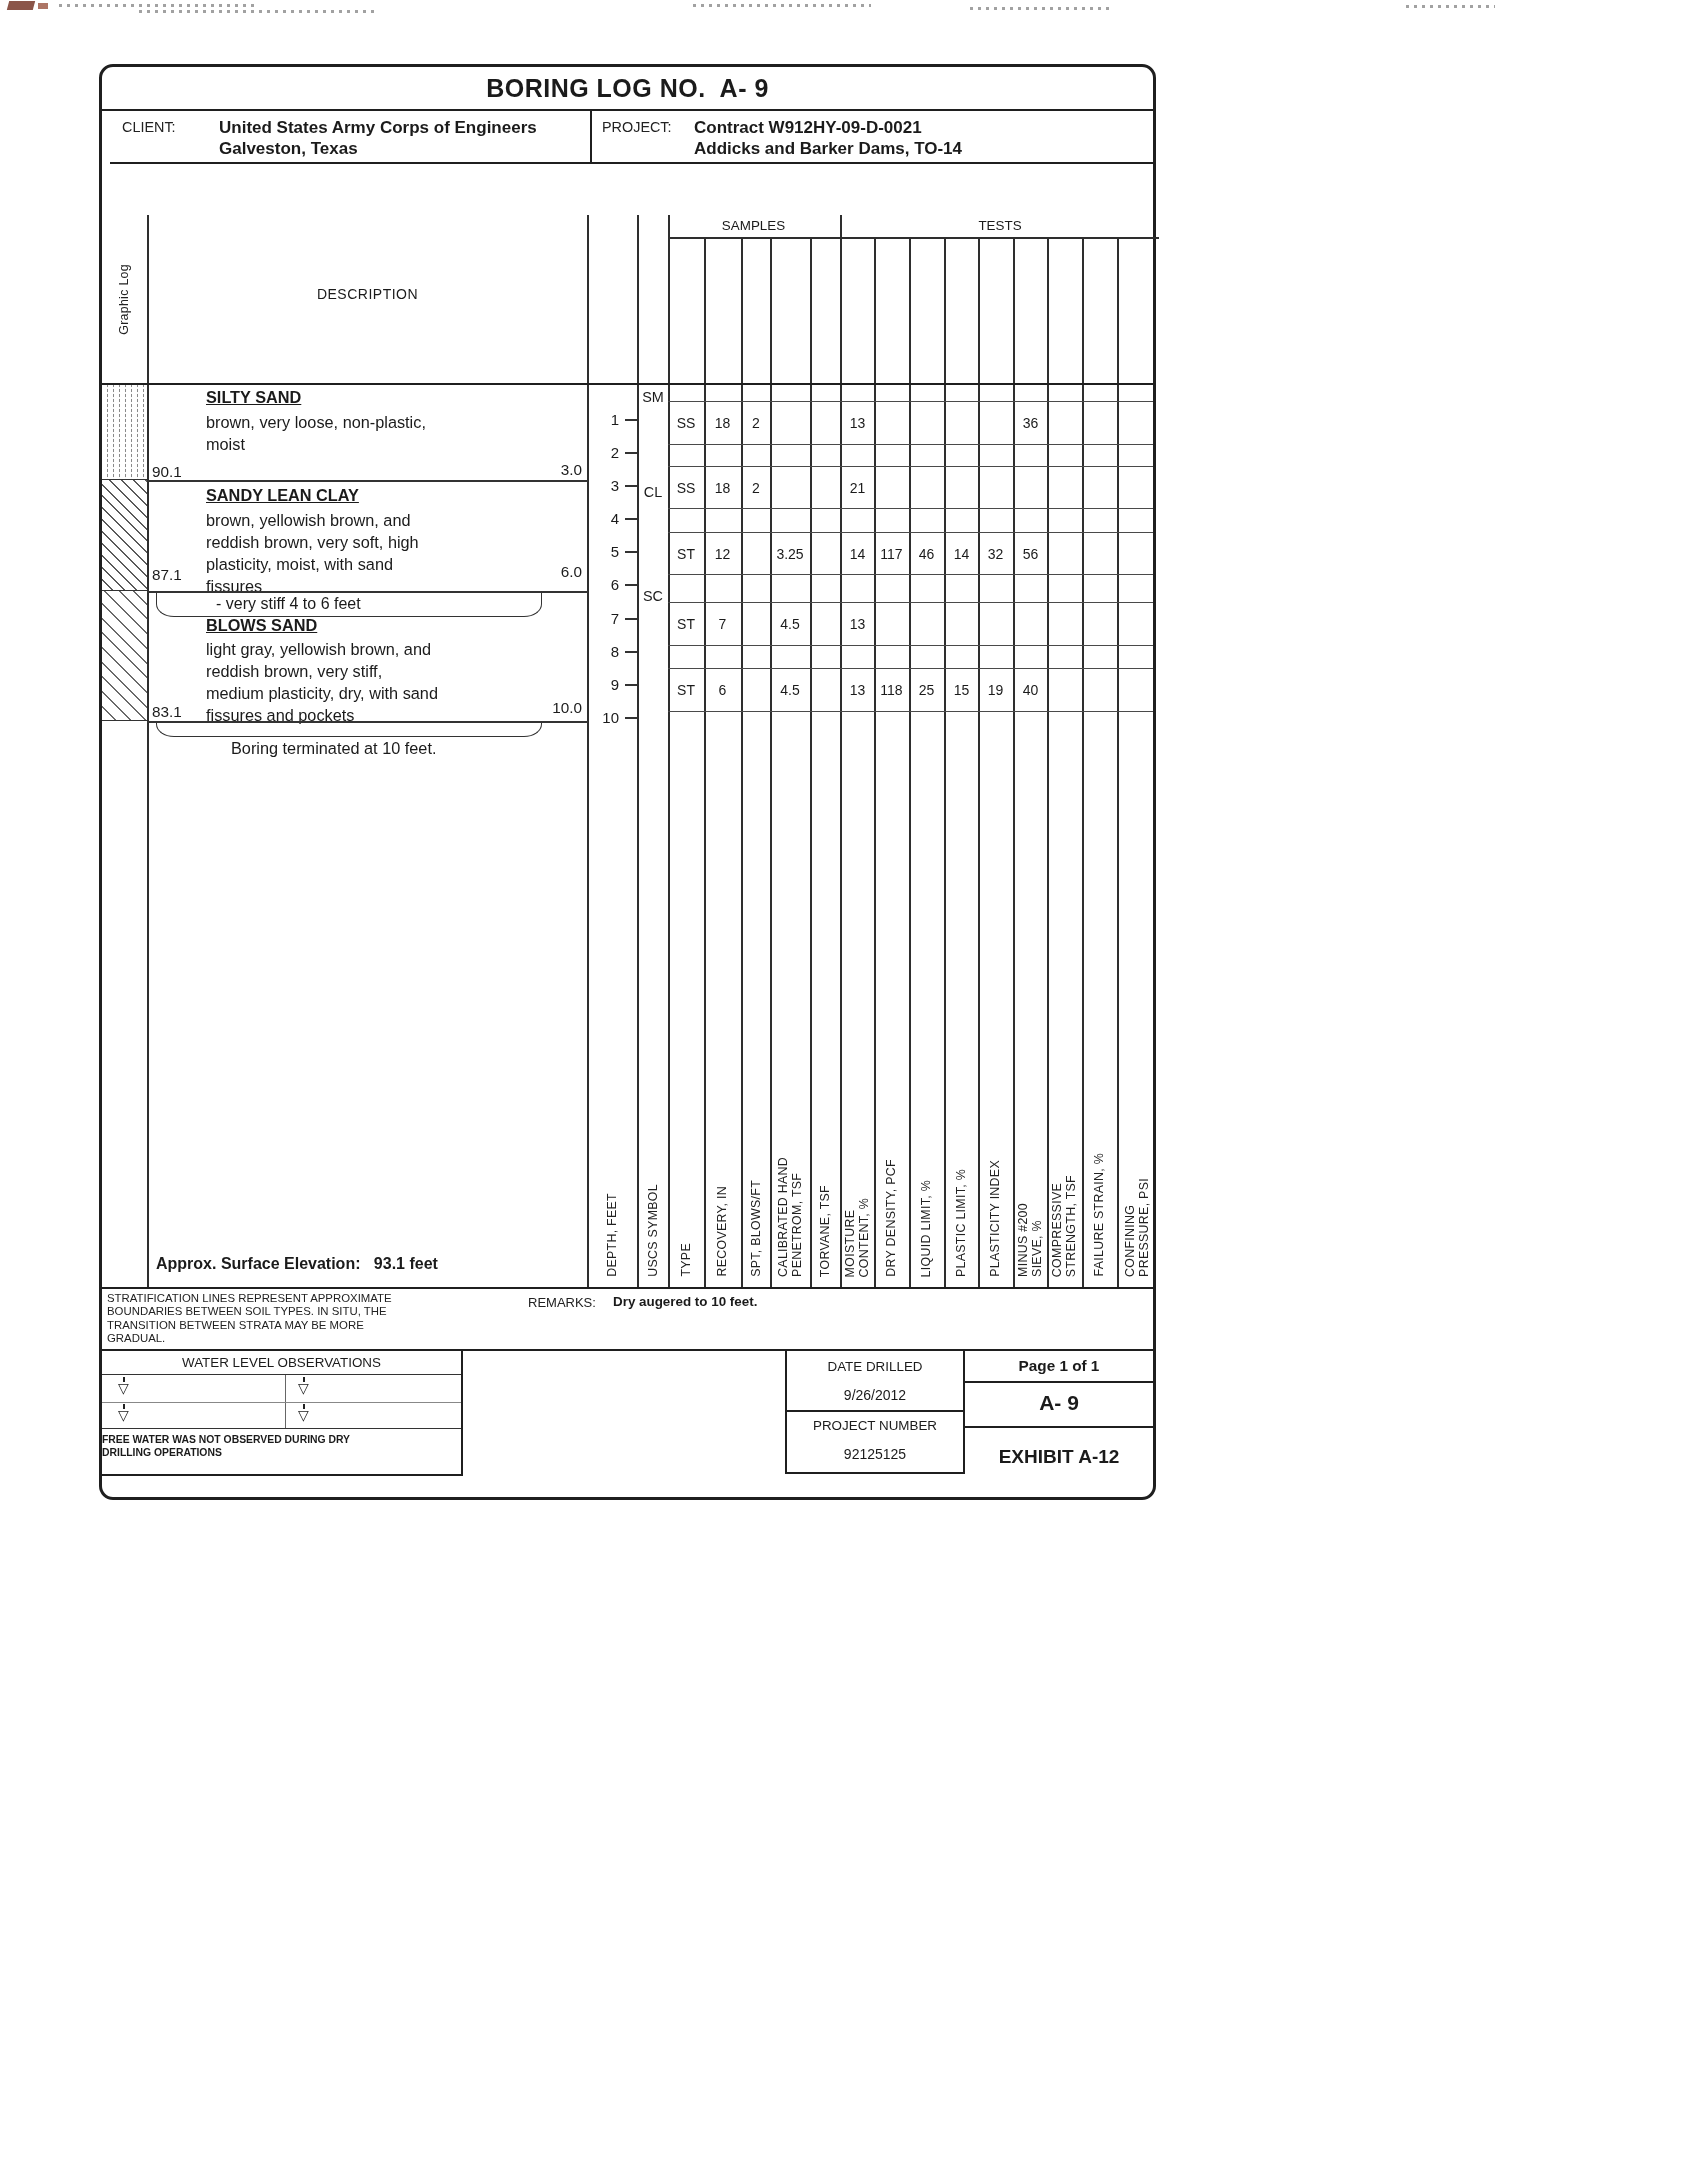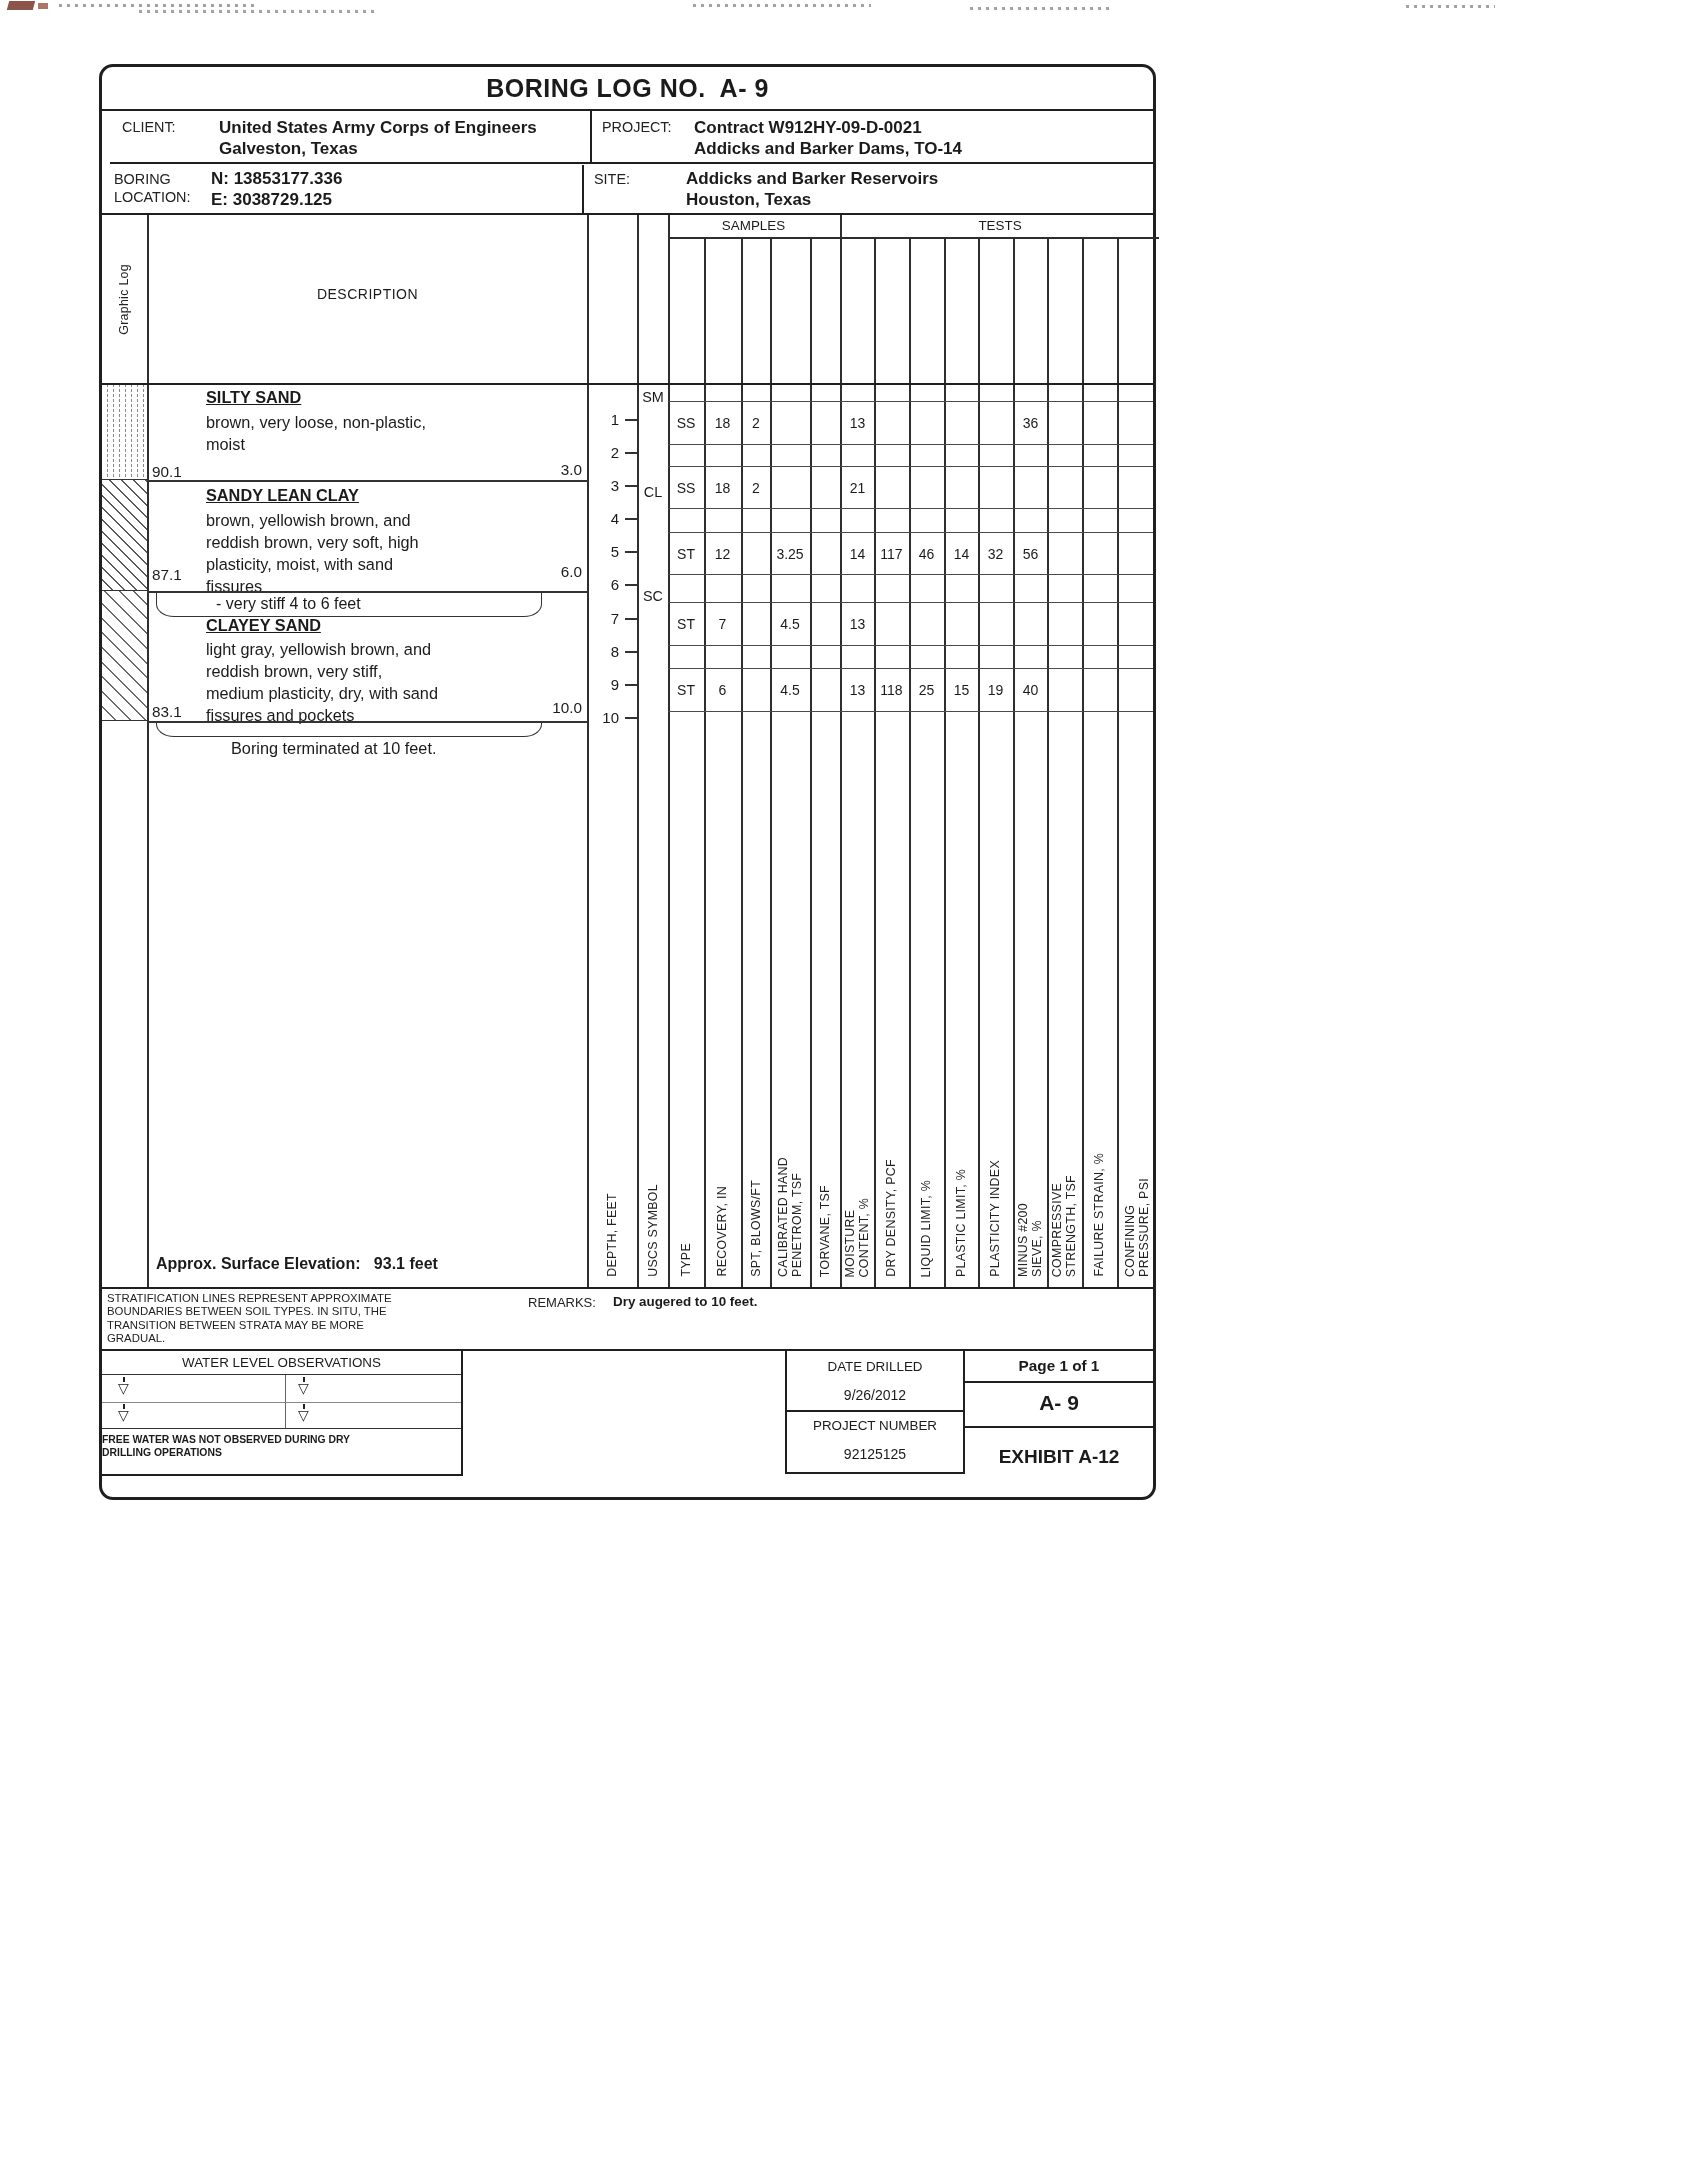--- a/index.html
+++ b/index.html
@@ -110,30 +110,20 @@
     <div class="hrow">
       <span class="hlabel" style="left:12px;top:8px">CLIENT:</span>
       <div class="hval ml" style="left:109px;top:6px">United States Army Corps of Engineers
 Galveston, Texas</div>
       <div class="vdiv"></div>
       <span class="hlabel" style="left:492px;top:8px">PROJECT:</span>
       <div class="hval ml" style="left:584px;top:6px">Contract W912HY-09-D-0021
 Addicks and Barker Dams, TO-14</div>
     </div>
 
-    <div class="hrow2">
-      <div class="hlabel ml" style="left:12px;top:5px;line-height:18px">BORING
-LOCATION:</div>
-      <div class="hval ml" style="left:109px;top:3px">N: 13853177.336
-E: 3038729.125</div>
-      <div class="vdiv"></div>
-      <span class="hlabel" style="left:492px;top:6px">SITE:</span>
-      <div class="hval ml" style="left:584px;top:3px">Addicks and Barker Reservoirs
-Houston, Texas</div>
-    </div>
 
     <div class="logarea">
 
       <div>
         <div class="vl" style="left:45px"></div>
         <div class="vl" style="left:485px"></div>
         <div class="vl" style="left:535px"></div>
         <div class="vl" style="left:566px"></div>
         <div class="vl" style="left:738px"></div>
         <div class="vl p" style="left:602px"></div>
@@ -275,21 +265,21 @@
 plasticity, moist, with sand
 fissures</div>
         <div class="selev" style="left:50px;top:351px">87.1</div>
         <div class="sdepth" style="top:348px">6.0</div>
         <div class="bline" style="top:376px"></div>
         <div class="ubrak" style="top:376px;height:26px"></div>
         <div class="snote" style="left:114px;top:380px">- very stiff 4 to 6 feet</div>
       </div>
 
       <div>
-        <div class="sname" style="left:104px;top:401px">CLAYEY SAND</div>
+        <div class="sname" style="left:104px;top:401px">BLOWS SAND</div>
         <div class="sdesc" style="left:104px;top:423px">light gray, yellowish brown, and
 reddish brown, very stiff,
 medium plasticity, dry, with sand
 fissures and pockets</div>
         <div class="selev" style="left:50px;top:488px">83.1</div>
         <div class="sdepth" style="top:484px">10.0</div>
         <div class="bline" style="top:506px"></div>
         <div class="ubrak" style="top:506px;height:16px"></div>
         <div class="term" style="left:129px;top:524px">Boring terminated at 10 feet.</div>
       </div>

